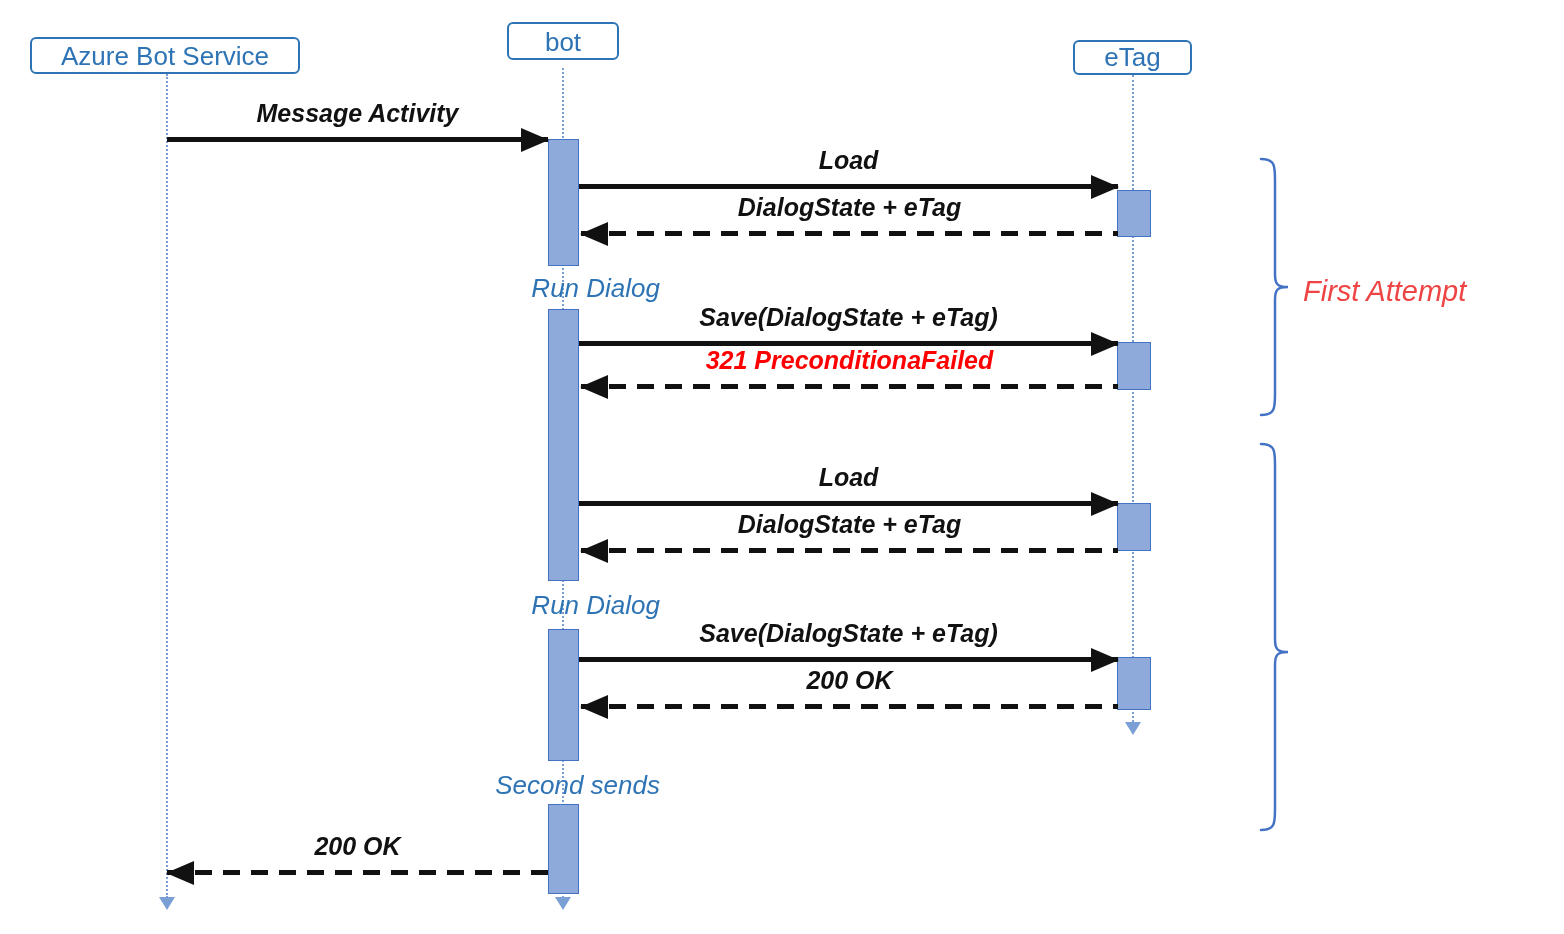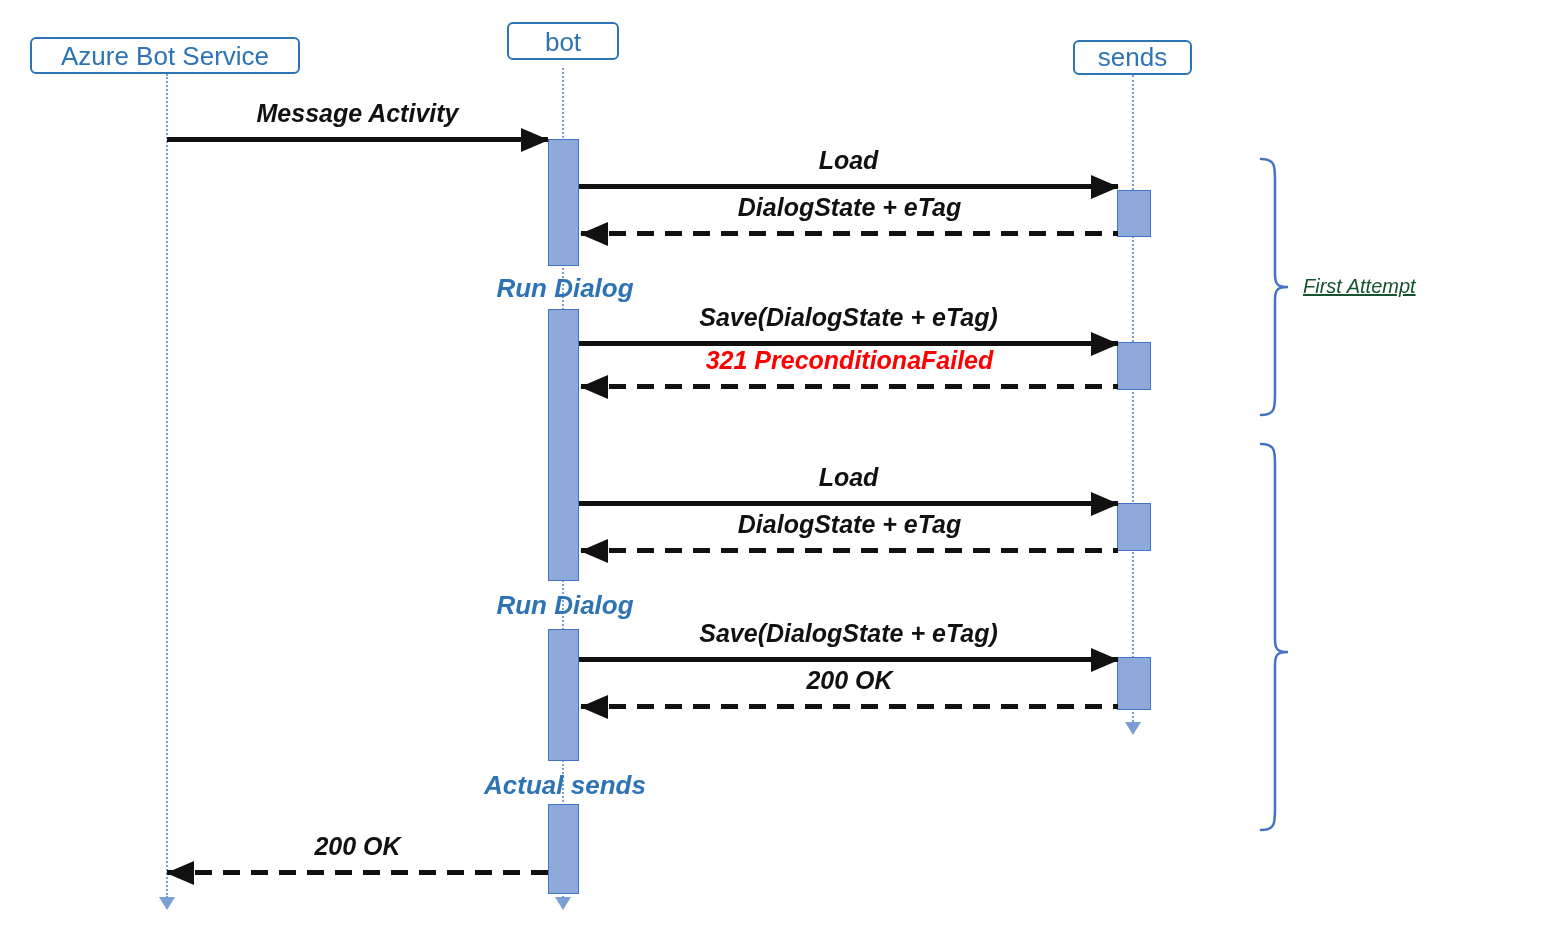--- a/index.html
+++ b/index.html
@@ -19,23 +19,23 @@
   .msg .line { position:absolute; left:0; right:0; top:0; height:5px; background:#111111; }
   .msg.dashed .line { background:repeating-linear-gradient(90deg,#111111 0 17px,transparent 17px 28px); }
   .msg .head { position:absolute; width:0; height:0; top:50%; transform:translateY(-50%); }
   .msg.to-right .head { right:-1px; border-top:12px solid transparent; border-bottom:12px solid transparent; border-left:28px solid #111111; }
   .msg.to-left  .head { left:-1px;  border-top:12px solid transparent; border-bottom:12px solid transparent; border-right:28px solid #111111; }
   .msg .label { position:absolute; bottom:14px; left:0; right:0; text-align:center;
                 font-weight:bold; font-size:25px; color:#111111; white-space:nowrap; }
   .msg .label.red { color:#FF0000; }
 
   .note { position:absolute; color:#2E74B5; font-style:italic; font-size:26px;
-          text-align:center; white-space:nowrap; z-index:4;font-weight:bold; }
-  .annotation { position:absolute; color:#14532d; font-style:italic; font-size:20px;
-                white-space:nowrap; z-index:4;text-decoration:underline; }
+          text-align:right; white-space:nowrap; z-index:4; }
+  .annotation { position:absolute; color:#ef4444; font-style:italic; font-size:29px;
+                white-space:nowrap; z-index:4; }
 
   .endarrow { position:absolute; width:0; height:0; z-index:2;
               border-left:8px solid transparent; border-right:8px solid transparent;
               border-top:13px solid #7a9fd4; }
 
   .brace { position:absolute; z-index:2; }
 </style>
 </head>
 <body>
 
@@ -49,21 +49,21 @@
   <div class="endarrow" style="left:555px; top:897px"></div>
   <div class="endarrow" style="left:1125px; top:722px"></div>
 
   <div class="actor" style="left:30px; top:37px; width:270px; height:37px">
     <span>Azure Bot Service</span>
   </div>
   <div class="actor" style="left:507px; top:22px; width:112px; height:38px">
     <span>bot</span>
   </div>
   <div class="actor" style="left:1073px; top:40px; width:119px; height:35px">
-    <span>sends</span>
+    <span>eTag</span>
   </div>
 
   <div class="act" style="top:139px; height:127px"></div>
   <div class="act" style="top:309px; height:272px"></div>
   <div class="act" style="top:629px; height:132px"></div>
   <div class="act" style="top:804px; height:90px"></div>
 
   <div class="store-act" style="top:190px; height:47px"></div>
   <div class="store-act" style="top:342px; height:48px"></div>
   <div class="store-act" style="top:503px; height:48px"></div>
@@ -124,21 +124,21 @@
   </div>
 
   <div class="msg dashed to-left" style="left:167px; top:870px; width:381px">
     <div class="label">200 OK</div>
     <div class="line"></div>
     <div class="head"></div>
   </div>
 
   <div class="note" style="left:470px; top:273px; width:190px">Run Dialog</div>
   <div class="note" style="left:470px; top:590px; width:190px">Run Dialog</div>
-  <div class="note" style="left:470px; top:770px; width:190px">Actual sends</div>
+  <div class="note" style="left:470px; top:770px; width:190px">Second sends</div>
 
   <svg class="brace" style="left:1258px; top:156px" width="34" height="262" viewBox="0 0 34 262">
     <path d="M 3 3 C 17 3, 17 10, 17 24 L 17 118 C 17 128, 19 131, 30 131 C 19 131, 17 134, 17 144 L 17 238 C 17 252, 17 259, 3 259" fill="none" stroke="#4472C4" stroke-width="2.5" stroke-linecap="round"></path>
   </svg>
   <svg class="brace" style="left:1258px; top:441px" width="34" height="392" viewBox="0 0 34 392">
     <path d="M 3 3 C 17 3, 17 10, 17 24 L 17 198 C 17 208, 19 211, 30 211 C 19 211, 17 214, 17 224 L 17 368 C 17 382, 17 389, 3 389" fill="none" stroke="#4472C4" stroke-width="2.5" stroke-linecap="round"></path>
   </svg>
 
   <div class="annotation" style="left:1303px; top:275px">First Attempt</div>
 

